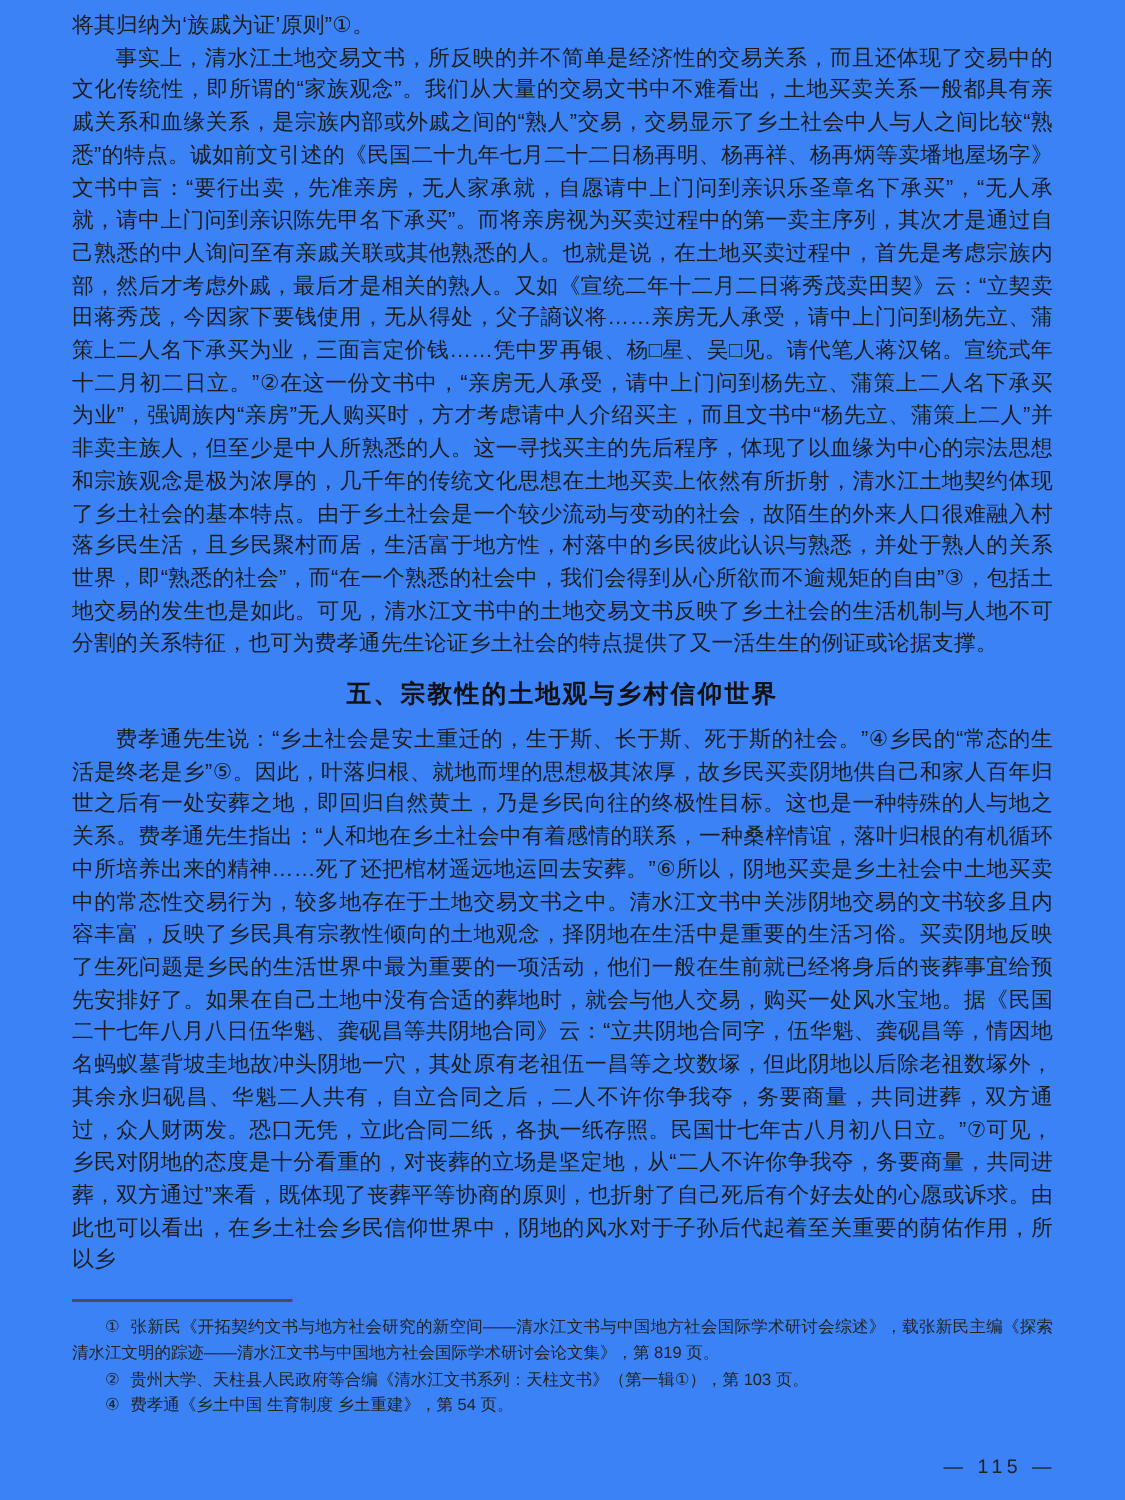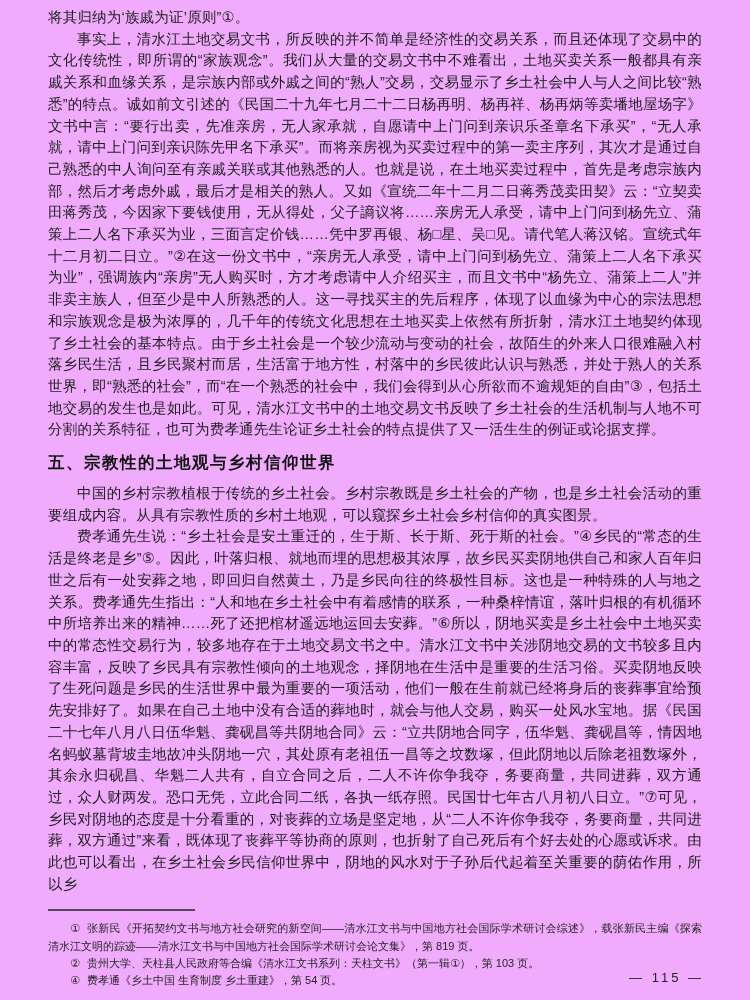--- a/index.html
+++ b/index.html
@@ -1,42 +1,42 @@
 <!DOCTYPE html>
 <html><head>
 <meta charset="utf-8">
 <style>
   html, body { margin: 0; padding: 0; background: #e8e8e6; }
   .page {
     position: relative;
     width: 750px;
     height: 1000px;
     margin: 0 auto;
-    background: #f0abfc;
+    background: #3b82f6;
     box-sizing: border-box;
     padding: 7px 48px 0 48px;
     font-family: "Liberation Sans", "DejaVu Sans", sans-serif;
     color: #1d1d1d;
     overflow: hidden;
   }
   .body-text p {
     margin: 0;
     font-size: 14.5px;
     line-height: 21.7px;
     text-align: justify;
     text-justify: inter-character;
     word-break: break-all;
     letter-spacing: 0.2px;
   }
   .body-text p.indent { text-indent: 2em; }
   .section-heading {
     margin: 11px 0 9px 0;
     font-size: 16.5px;
     font-weight: bold;
-    text-align: left;
+    text-align: center;
     letter-spacing: 1.5px;
     color: #111;
   }
   .fn-divider {
     border: none;
     border-top: 2px solid #4d4d4d;
     width: 147px;
     margin: 14px 0 9px 0;
   }
   .footnotes p {
@@ -62,21 +62,20 @@
 </style>
 </head>
 <body>
 
 <div class="page">
 
   <div class="body-text">
     <p>将其归纳为‘族戚为证’原则”①。</p>
     <p class="indent">事实上，清水江土地交易文书，所反映的并不简单是经济性的交易关系，而且还体现了交易中的文化传统性，即所谓的“家族观念”。我们从大量的交易文书中不难看出，土地买卖关系一般都具有亲戚关系和血缘关系，是宗族内部或外戚之间的“熟人”交易，交易显示了乡土社会中人与人之间比较“熟悉”的特点。诚如前文引述的《民国二十九年七月二十二日杨再明、杨再祥、杨再炳等卖墦地屋场字》文书中言：“要行出卖，先准亲房，无人家承就，自愿请中上门问到亲识乐圣章名下承买”，“无人承就，请中上门问到亲识陈先甲名下承买”。而将亲房视为买卖过程中的第一卖主序列，其次才是通过自己熟悉的中人询问至有亲戚关联或其他熟悉的人。也就是说，在土地买卖过程中，首先是考虑宗族内部，然后才考虑外戚，最后才是相关的熟人。又如《宣统二年十二月二日蒋秀茂卖田契》云：“立契卖田蒋秀茂，今因家下要钱使用，无从得处，父子謪议将……亲房无人承受，请中上门问到杨先立、蒲策上二人名下承买为业，三面言定价钱……凭中罗再银、杨□星、吴□见。请代笔人蒋汉铭。宣统式年十二月初二日立。”②在这一份文书中，“亲房无人承受，请中上门问到杨先立、蒲策上二人名下承买为业”，强调族内“亲房”无人购买时，方才考虑请中人介绍买主，而且文书中“杨先立、蒲策上二人”并非卖主族人，但至少是中人所熟悉的人。这一寻找买主的先后程序，体现了以血缘为中心的宗法思想和宗族观念是极为浓厚的，几千年的传统文化思想在土地买卖上依然有所折射，清水江土地契约体现了乡土社会的基本特点。由于乡土社会是一个较少流动与变动的社会，故陌生的外来人口很难融入村落乡民生活，且乡民聚村而居，生活富于地方性，村落中的乡民彼此认识与熟悉，并处于熟人的关系世界，即“熟悉的社会”，而“在一个熟悉的社会中，我们会得到从心所欲而不逾规矩的自由”③，包括土地交易的发生也是如此。可见，清水江文书中的土地交易文书反映了乡土社会的生活机制与人地不可分割的关系特征，也可为费孝通先生论证乡土社会的特点提供了又一活生生的例证或论据支撑。</p>
     <h2 class="section-heading">五、宗教性的土地观与乡村信仰世界</h2>
-    <p class="indent">中国的乡村宗教植根于传统的乡土社会。乡村宗教既是乡土社会的产物，也是乡土社会活动的重要组成内容。从具有宗教性质的乡村土地观，可以窥探乡土社会乡村信仰的真实图景。</p>
     <p class="indent">费孝通先生说：“乡土社会是安土重迁的，生于斯、长于斯、死于斯的社会。”④乡民的“常态的生活是终老是乡”⑤。因此，叶落归根、就地而埋的思想极其浓厚，故乡民买卖阴地供自己和家人百年归世之后有一处安葬之地，即回归自然黄土，乃是乡民向往的终极性目标。这也是一种特殊的人与地之关系。费孝通先生指出：“人和地在乡土社会中有着感情的联系，一种桑梓情谊，落叶归根的有机循环中所培养出来的精神……死了还把棺材遥远地运回去安葬。”⑥所以，阴地买卖是乡土社会中土地买卖中的常态性交易行为，较多地存在于土地交易文书之中。清水江文书中关涉阴地交易的文书较多且内容丰富，反映了乡民具有宗教性倾向的土地观念，择阴地在生活中是重要的生活习俗。买卖阴地反映了生死问题是乡民的生活世界中最为重要的一项活动，他们一般在生前就已经将身后的丧葬事宜给预先安排好了。如果在自己土地中没有合适的葬地时，就会与他人交易，购买一处风水宝地。据《民国二十七年八月八日伍华魁、龚砚昌等共阴地合同》云：“立共阴地合同字，伍华魁、龚砚昌等，情因地名蚂蚁墓背坡圭地故冲头阴地一穴，其处原有老祖伍一昌等之坟数塚，但此阴地以后除老祖数塚外，其余永归砚昌、华魁二人共有，自立合同之后，二人不许你争我夺，务要商量，共同进葬，双方通过，众人财两发。恐口无凭，立此合同二纸，各执一纸存照。民国廿七年古八月初八日立。”⑦可见，乡民对阴地的态度是十分看重的，对丧葬的立场是坚定地，从“二人不许你争我夺，务要商量，共同进葬，双方通过”来看，既体现了丧葬平等协商的原则，也折射了自己死后有个好去处的心愿或诉求。由此也可以看出，在乡土社会乡民信仰世界中，阴地的风水对于子孙后代起着至关重要的荫佑作用，所以乡</p>
   </div>
 
   <hr class="fn-divider">
 
   <div class="footnotes">
     <p><span class="fn-marker">①</span><span>张新民《开拓契约文书与地方社会研究的新空间——清水江文书与中国地方社会国际学术研讨会综述》，载张新民主编《探索清水江文明的踪迹——清水江文书与中国地方社会国际学术研讨会论文集》，第 819 页。</span></p>
     <p><span class="fn-marker">②</span><span>贵州大学、天柱县人民政府等合编《清水江文书系列：天柱文书》（第一辑①），第 103 页。</span></p>
     <p><span class="fn-marker">④</span><span>费孝通《乡土中国 生育制度 乡土重建》，第 54 页。</span></p>
 

